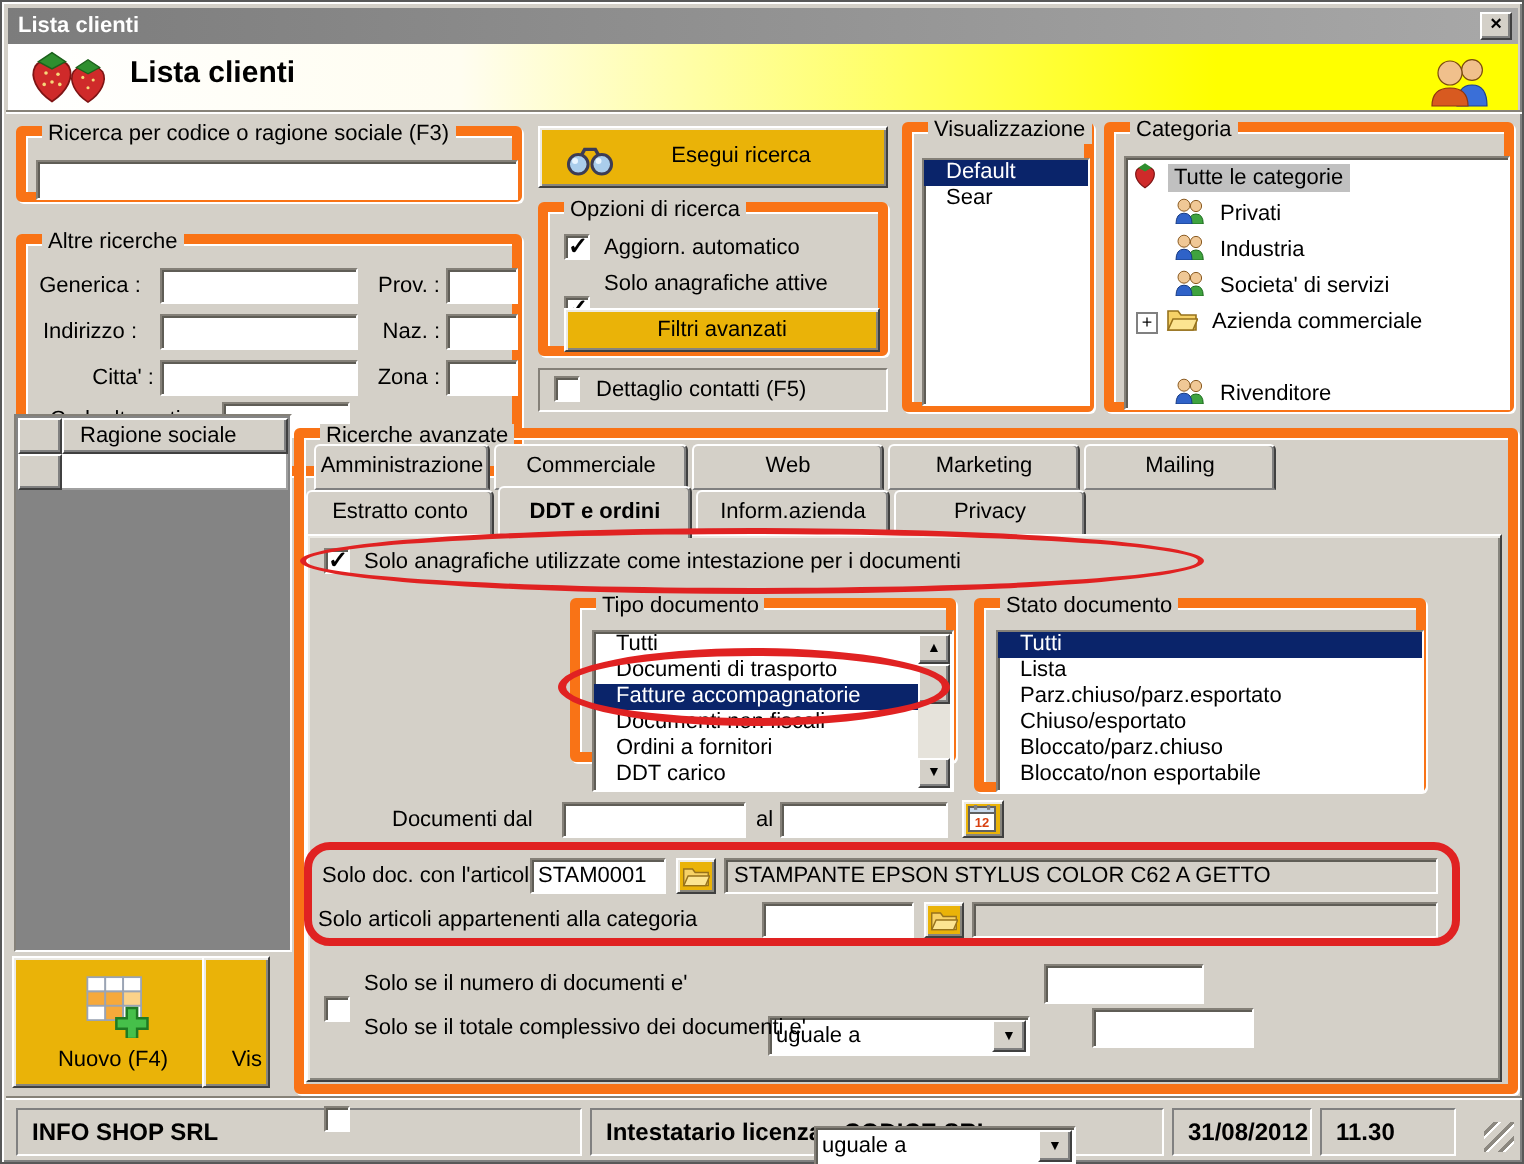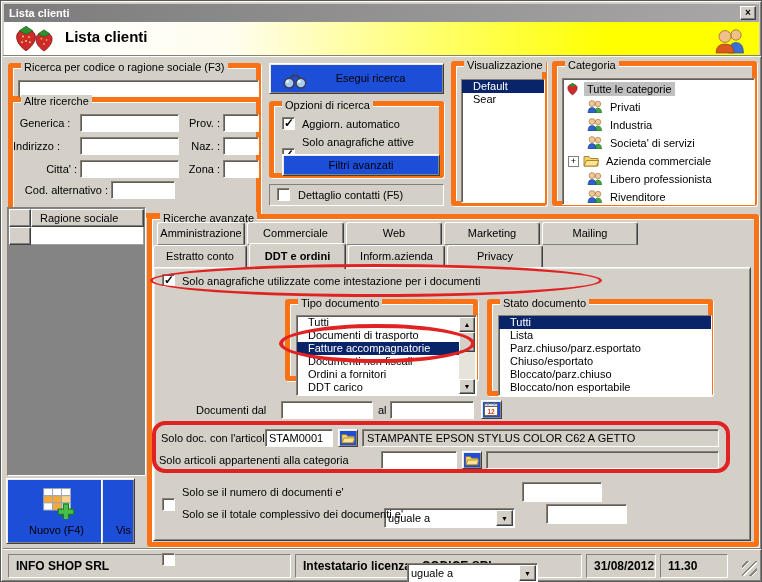--- a/index.html
+++ b/index.html
@@ -10,21 +10,21 @@
 .titlebar{left:3px;top:3px;width:755px;height:18px;background:linear-gradient(90deg,#7c7c7c,#a8a8a8);color:#fff;font-weight:bold;line-height:18px;padding-left:5px}
 .close-btn{left:739px;top:5px;width:16px;height:14px;background:#d4d0c8;border:1px solid;border-color:#fff #404040 #404040 #fff;box-shadow:inset -1px -1px 0 #808080;text-align:center;line-height:12px;font-size:10px;font-weight:bold;color:#000;cursor:default}
 .header{left:3px;top:21px;width:755px;height:33px;background:linear-gradient(90deg,#ffffff 0%,#fffdf0 30%,#ffff5e 60%,#ffff00 80%)}
 .header-title{left:64px;top:27px;font-size:15px;font-weight:bold}
 .divider{left:2px;height:2px;border-top:1px solid #868278;border-bottom:1px solid #fff;width:758px}
 .group{border:5px solid #f97316;border-radius:3px;box-shadow:1px 1px 0 #fff,inset 1px 1px 0 #fff}
 .glabel{position:absolute;top:-7px;left:8px;background:#d4d0c8;padding:0 3px;line-height:13px;white-space:nowrap}
 .sunken,.field,.listbox,.rofield,.combo{background:#fff;border-top:1px solid #848078;border-left:1px solid #848078;border-bottom:1px solid #fff;border-right:1px solid #fff;box-shadow:inset 1px 1px 0 #5f5d56}
 .field{font-family:"Liberation Sans",sans-serif;font-size:11px;padding:1px 3px;outline:none}
 .rofield{padding:2px 4px;line-height:13px;white-space:nowrap;overflow:hidden}
-.btn{background:#1d4ed8;border:1px solid;border-color:#fff #404040 #404040 #fff;box-shadow:inset 1px 1px 0 #eceae4,inset -1px -1px 0 #87857e;text-align:center;cursor:default}
+.btn{background:#eab308;border:1px solid;border-color:#fff #404040 #404040 #fff;box-shadow:inset 1px 1px 0 #eceae4,inset -1px -1px 0 #87857e;text-align:center;cursor:default}
 .cb{width:13px;height:13px;position:relative;background:#fff;border-top:1px solid #848078;border-left:1px solid #848078;border-bottom:1px solid #fff;border-right:1px solid #fff;box-shadow:inset 1px 1px 0 #5f5d56}
 .cb.checked::after{content:"✓";position:absolute;left:1px;top:-2px;font-size:12px;font-weight:bold}
 .lbl{white-space:nowrap}
 .listbox{overflow:hidden}
 .li{height:13px;line-height:13px;padding-left:11px;white-space:nowrap;overflow:hidden}
 .li.sel{background:#0a246a;color:#fff}
 .tab{background:#d4d0c8;border:1px solid;border-color:#fff #404040 #808080 #fff;border-radius:3px 3px 0 0;box-shadow:inset -1px 0 0 #808080;text-align:center;line-height:21px;white-space:nowrap;overflow:hidden;z-index:2}
 .tab.sel{font-weight:bold;border-bottom:none;z-index:4;line-height:24px}
 .tabpanel{background:#d4d0c8;border:1px solid;border-color:#fff #404040 #404040 #fff;box-shadow:inset 1px 1px 0 #eceae4,inset -1px -1px 0 #87857e;z-index:3}
 .sb{position:absolute;top:1px;right:1px;bottom:1px;width:16px;background:#e6e3db}
@@ -86,27 +86,27 @@
         <path d="M3 26 Q3 17 12 17 Q21 17 21 26Z" fill="#d85a20" stroke="#8c3410" stroke-width="0.6"></path>
       </svg>
   </span>
   <div class="abs divider" style="top:54px"></div>
 
   <div class="abs group" style="left:7px;top:62px;width:253px;height:38px">
     <span class="glabel">Ricerca per codice o ragione sociale (F3)</span>
     <input class="abs field" style="left: 5px; top: 12px; width: 241px; height: 20px;" value="">
   </div>
 
-  <div class="abs group" style="left:7px;top:96px;width:253px;height:121px">
+  <div class="abs group" style="left:7px;top:116px;width:253px;height:121px">
     <span class="glabel">Altre ricerche</span>
     <div class="abs lbl" style="left:0;top:15px;width:64px;text-align:center">Generica :</div>
     <input class="abs field" style="left: 67px; top: 12px; width: 99px; height: 18px;" value="">
     <div class="abs lbl" style="left:162px;top:15px;width:45px;text-align:right">Prov. :</div>
     <input class="abs field" style="left: 210px; top: 12px; width: 36px; height: 18px;" value="">
-    <div class="abs lbl" style="left:0;top:38px;width:64px;text-align:left">Indirizzo :</div>
+    <div class="abs lbl" style="left:0;top:38px;width:64px;text-align:center">Indirizzo :</div>
     <input class="abs field" style="left: 67px; top: 35px; width: 99px; height: 18px;" value="">
     <div class="abs lbl" style="left:162px;top:38px;width:45px;text-align:right">Naz. :</div>
     <input class="abs field" style="left: 210px; top: 35px; width: 36px; height: 18px;" value="">
     <div class="abs lbl" style="left:0;top:61px;width:64px;text-align:right">Citta' :</div>
     <input class="abs field" style="left: 67px; top: 58px; width: 99px; height: 18px;" value="">
     <div class="abs lbl" style="left:162px;top:61px;width:45px;text-align:right">Zona :</div>
     <input class="abs field" style="left: 210px; top: 58px; width: 36px; height: 18px;" value="">
     <div class="abs lbl" style="left:0;top:82px;width:95px;text-align:right">Cod. alternativo :</div>
     <input class="abs field" style="left: 98px; top: 79px; width: 64px; height: 18px;" value="">
   </div>
@@ -185,29 +185,20 @@
             </svg></span>
         <span class="tlabel">Societa' di servizi</span>
       </div>
       <div class="trow" style="left:5px;top:73px">
         <span class="plusbox">+</span>
         <span><svg width="16" height="13" viewBox="0 0 16 13">
               <path d="M1 12 L1 2.5 L6 2.5 L7.5 4.5 L15 4.5 L15 12Z" fill="#f7d267" stroke="#96721c" stroke-width="0.8"></path>
               <path d="M1 12 L3.5 6.5 L15.8 6.5 L13.5 12Z" fill="#fce491" stroke="#96721c" stroke-width="0.8"></path>
             </svg></span>
         <span class="tlabel">Azienda commerciale</span>
-      </div>
-      <div class="trow" style="left:24px;top:91px">
-        <span><svg width="16" height="13" viewBox="0 0 16 13">
-              <circle cx="11" cy="4" r="2.8" fill="#f0c896" stroke="#8a5a20" stroke-width="0.5"></circle>
-              <path d="M7.4 13 Q7.4 8 11 8 Q14.6 8 14.6 13Z" fill="#3fa33f" stroke="#1d6a1d" stroke-width="0.5"></path>
-              <circle cx="5" cy="3.6" r="3" fill="#f0c896" stroke="#8a5a20" stroke-width="0.5"></circle>
-              <path d="M1 13 Q1 7.6 5 7.6 Q9 7.6 9 13Z" fill="#2f62c8" stroke="#173a80" stroke-width="0.5"></path>
-            </svg></span>
-        <span class="tlabel">Libero professionista</span>
       </div>
       <div class="trow" style="left:24px;top:109px">
         <span><svg width="16" height="13" viewBox="0 0 16 13">
               <circle cx="11" cy="4" r="2.8" fill="#f0c896" stroke="#8a5a20" stroke-width="0.5"></circle>
               <path d="M7.4 13 Q7.4 8 11 8 Q14.6 8 14.6 13Z" fill="#3fa33f" stroke="#1d6a1d" stroke-width="0.5"></path>
               <circle cx="5" cy="3.6" r="3" fill="#f0c896" stroke="#8a5a20" stroke-width="0.5"></circle>
               <path d="M1 13 Q1 7.6 5 7.6 Q9 7.6 9 13Z" fill="#2f62c8" stroke="#173a80" stroke-width="0.5"></path>
             </svg></span>
         <span class="tlabel">Rivenditore</span>
       </div>

